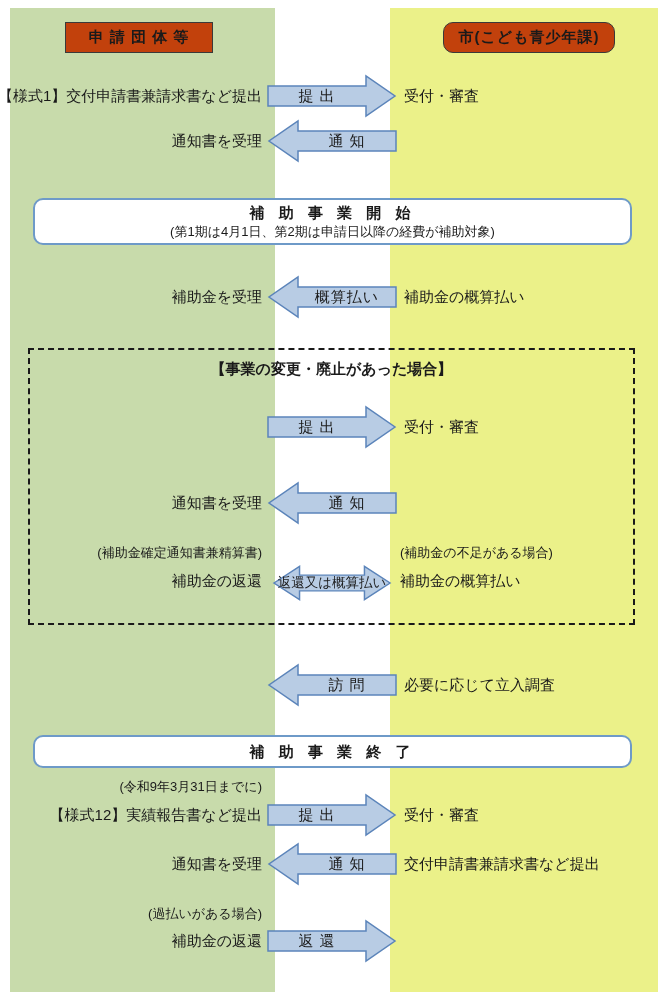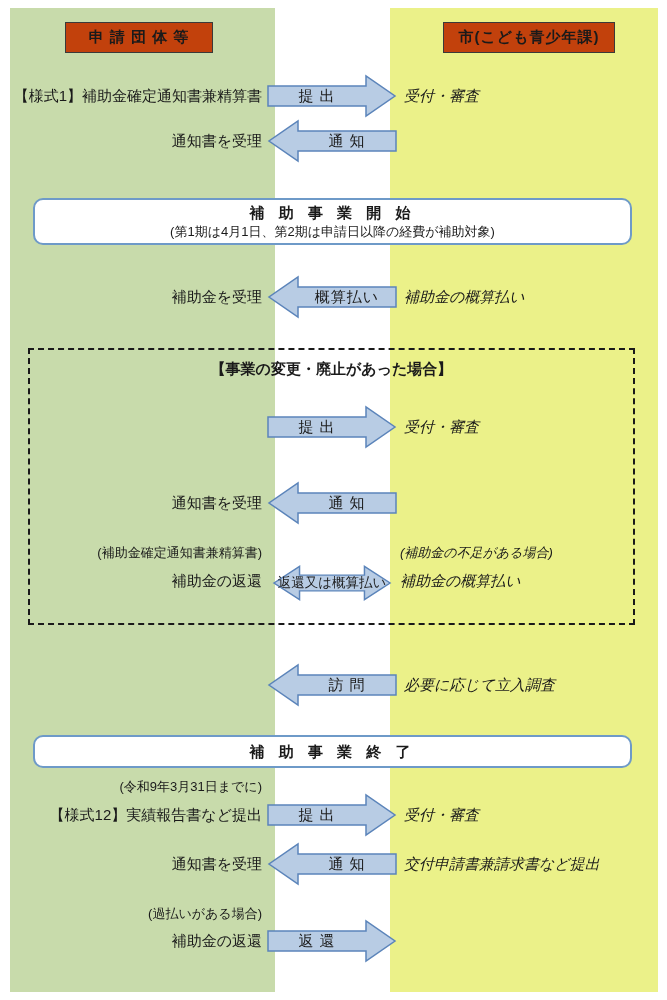--- a/index.html
+++ b/index.html
@@ -12,30 +12,30 @@
   .colbg.left  { left:10px;  width:265px; background:#c8dbab; }
   .colbg.right { left:390px; width:268px; background:#ebf189; }
 
   .hbox {
     position:absolute; top:22px; height:31px; background:#c2410c;
     border:1.4px solid #3a3a3a; box-sizing:border-box;
     display:flex; align-items:center; justify-content:center;
     font-size:15px; font-weight:bold; letter-spacing:1px; white-space:nowrap;
   }
   .hbox.l { left:65px;  width:148px; }
-  .hbox.r { left:443px; width:172px; }
+  .hbox.r { left:443px; width:172px;border-radius:10px; }
 
   .ltext {
     position:absolute; left:15px; width:247px; height:44px;
     display:flex; align-items:center; justify-content:flex-end;
     font-size:15px; white-space:nowrap;
   }
   .rtext {
     position:absolute; left:404px; height:44px;
-    display:flex; align-items:center; font-size:15px; white-space:nowrap;font-style:italic;
+    display:flex; align-items:center; font-size:15px; white-space:nowrap;
   }
   .note { font-size:13px; }
 
   .arrow { position:absolute; left:267px; width:130px; height:44px; }
   .arrow svg { position:absolute; inset:0; width:100%; height:100%; }
   .arrow .lbl {
     position:absolute; top:0; height:100%; display:flex; align-items:center;
     justify-content:center; font-size:15px; letter-spacing:1px; white-space:nowrap;
   }
   .lbl-r { left:0;  width:100px; }
@@ -77,21 +77,21 @@
   <div class="colbg left"></div>
   <div class="colbg right"></div>
 
   <div class="hbox l">
     <span>申 請 団 体 等</span>
   </div>
   <div class="hbox r">
     <span>市(こども青少年課)</span>
   </div>
 
-  <div class="ltext" style="top:74px;">【様式1】補助金確定通知書兼精算書</div>
+  <div class="ltext" style="top:74px;">【様式1】交付申請書兼請求書など提出</div>
   <div class="arrow" style="top:74px;">
     <svg viewBox="0 0 130 44">
         <path d="M1,12 H99 V2 L128,22 L99,42 V32 H1 Z" fill="#b8cce4" stroke="#5b84ba" stroke-width="1.5"></path>
       </svg>
     <span class="lbl lbl-r">提 出</span>
   </div>
   <div class="rtext" style="top:74px;">受付・審査</div>
 
   <div class="ltext" style="top:119px; padding-right:4px;">通知書を受理</div>
   <div class="arrow" style="top:119px;">

